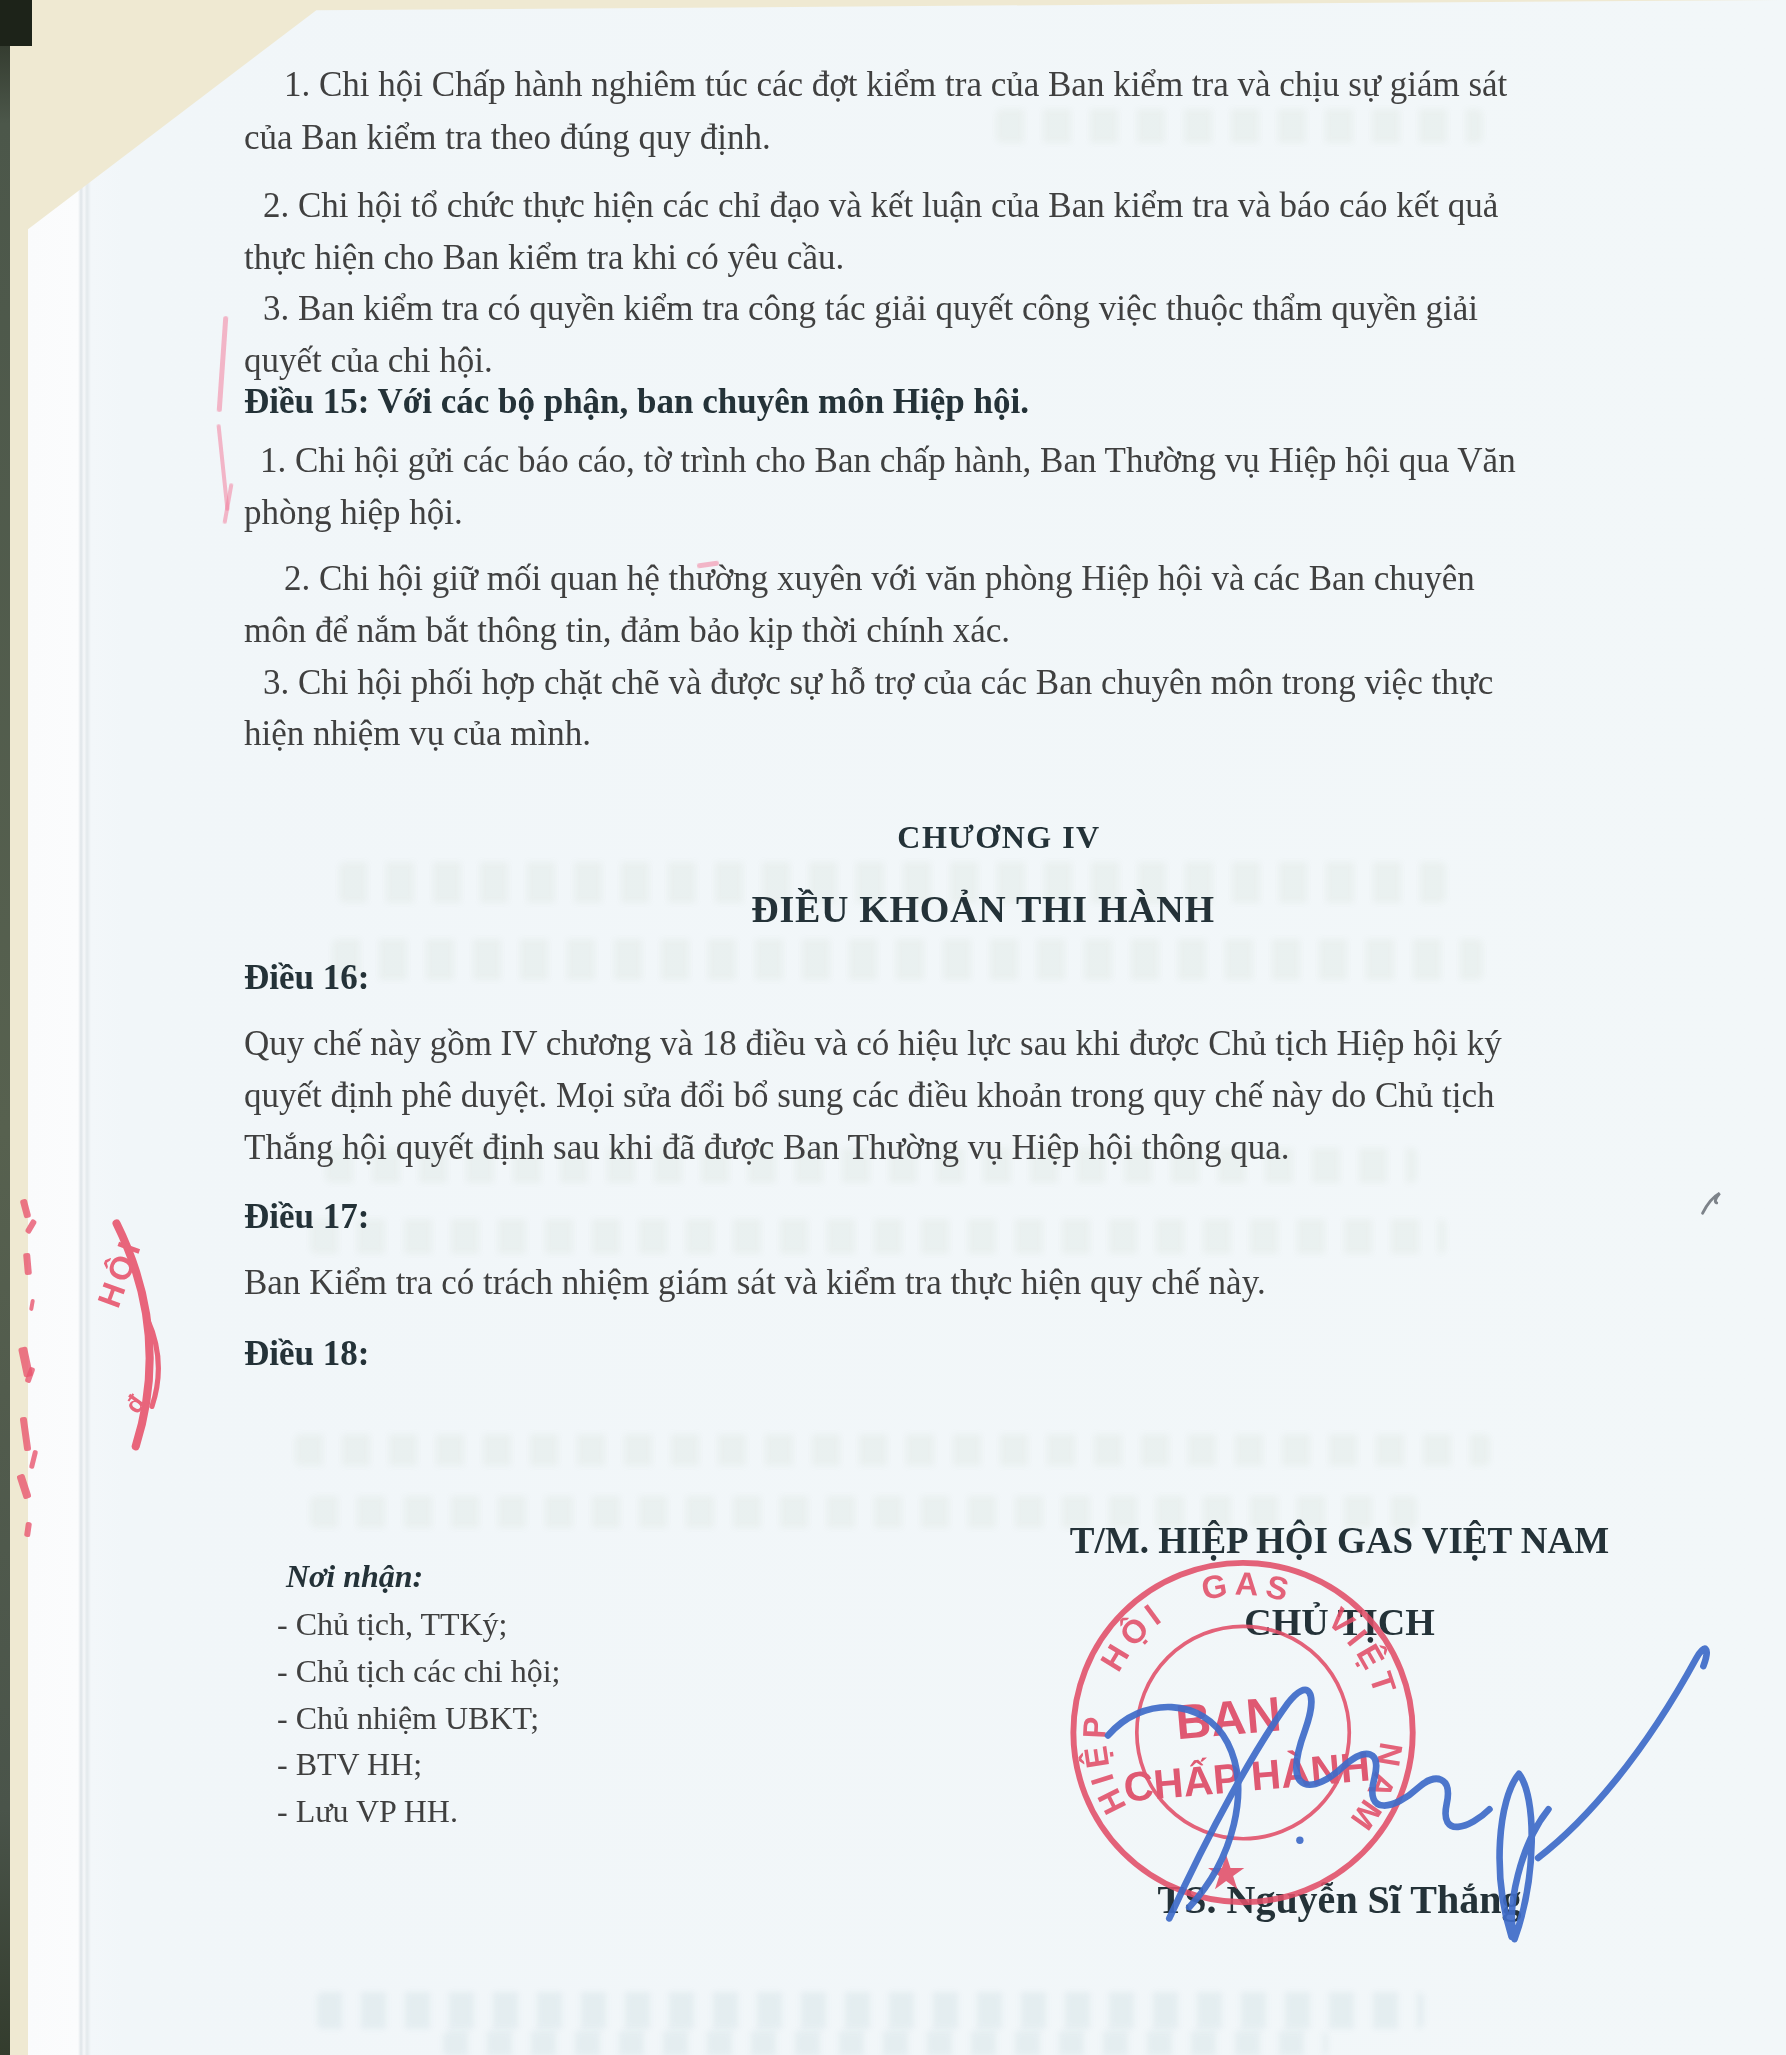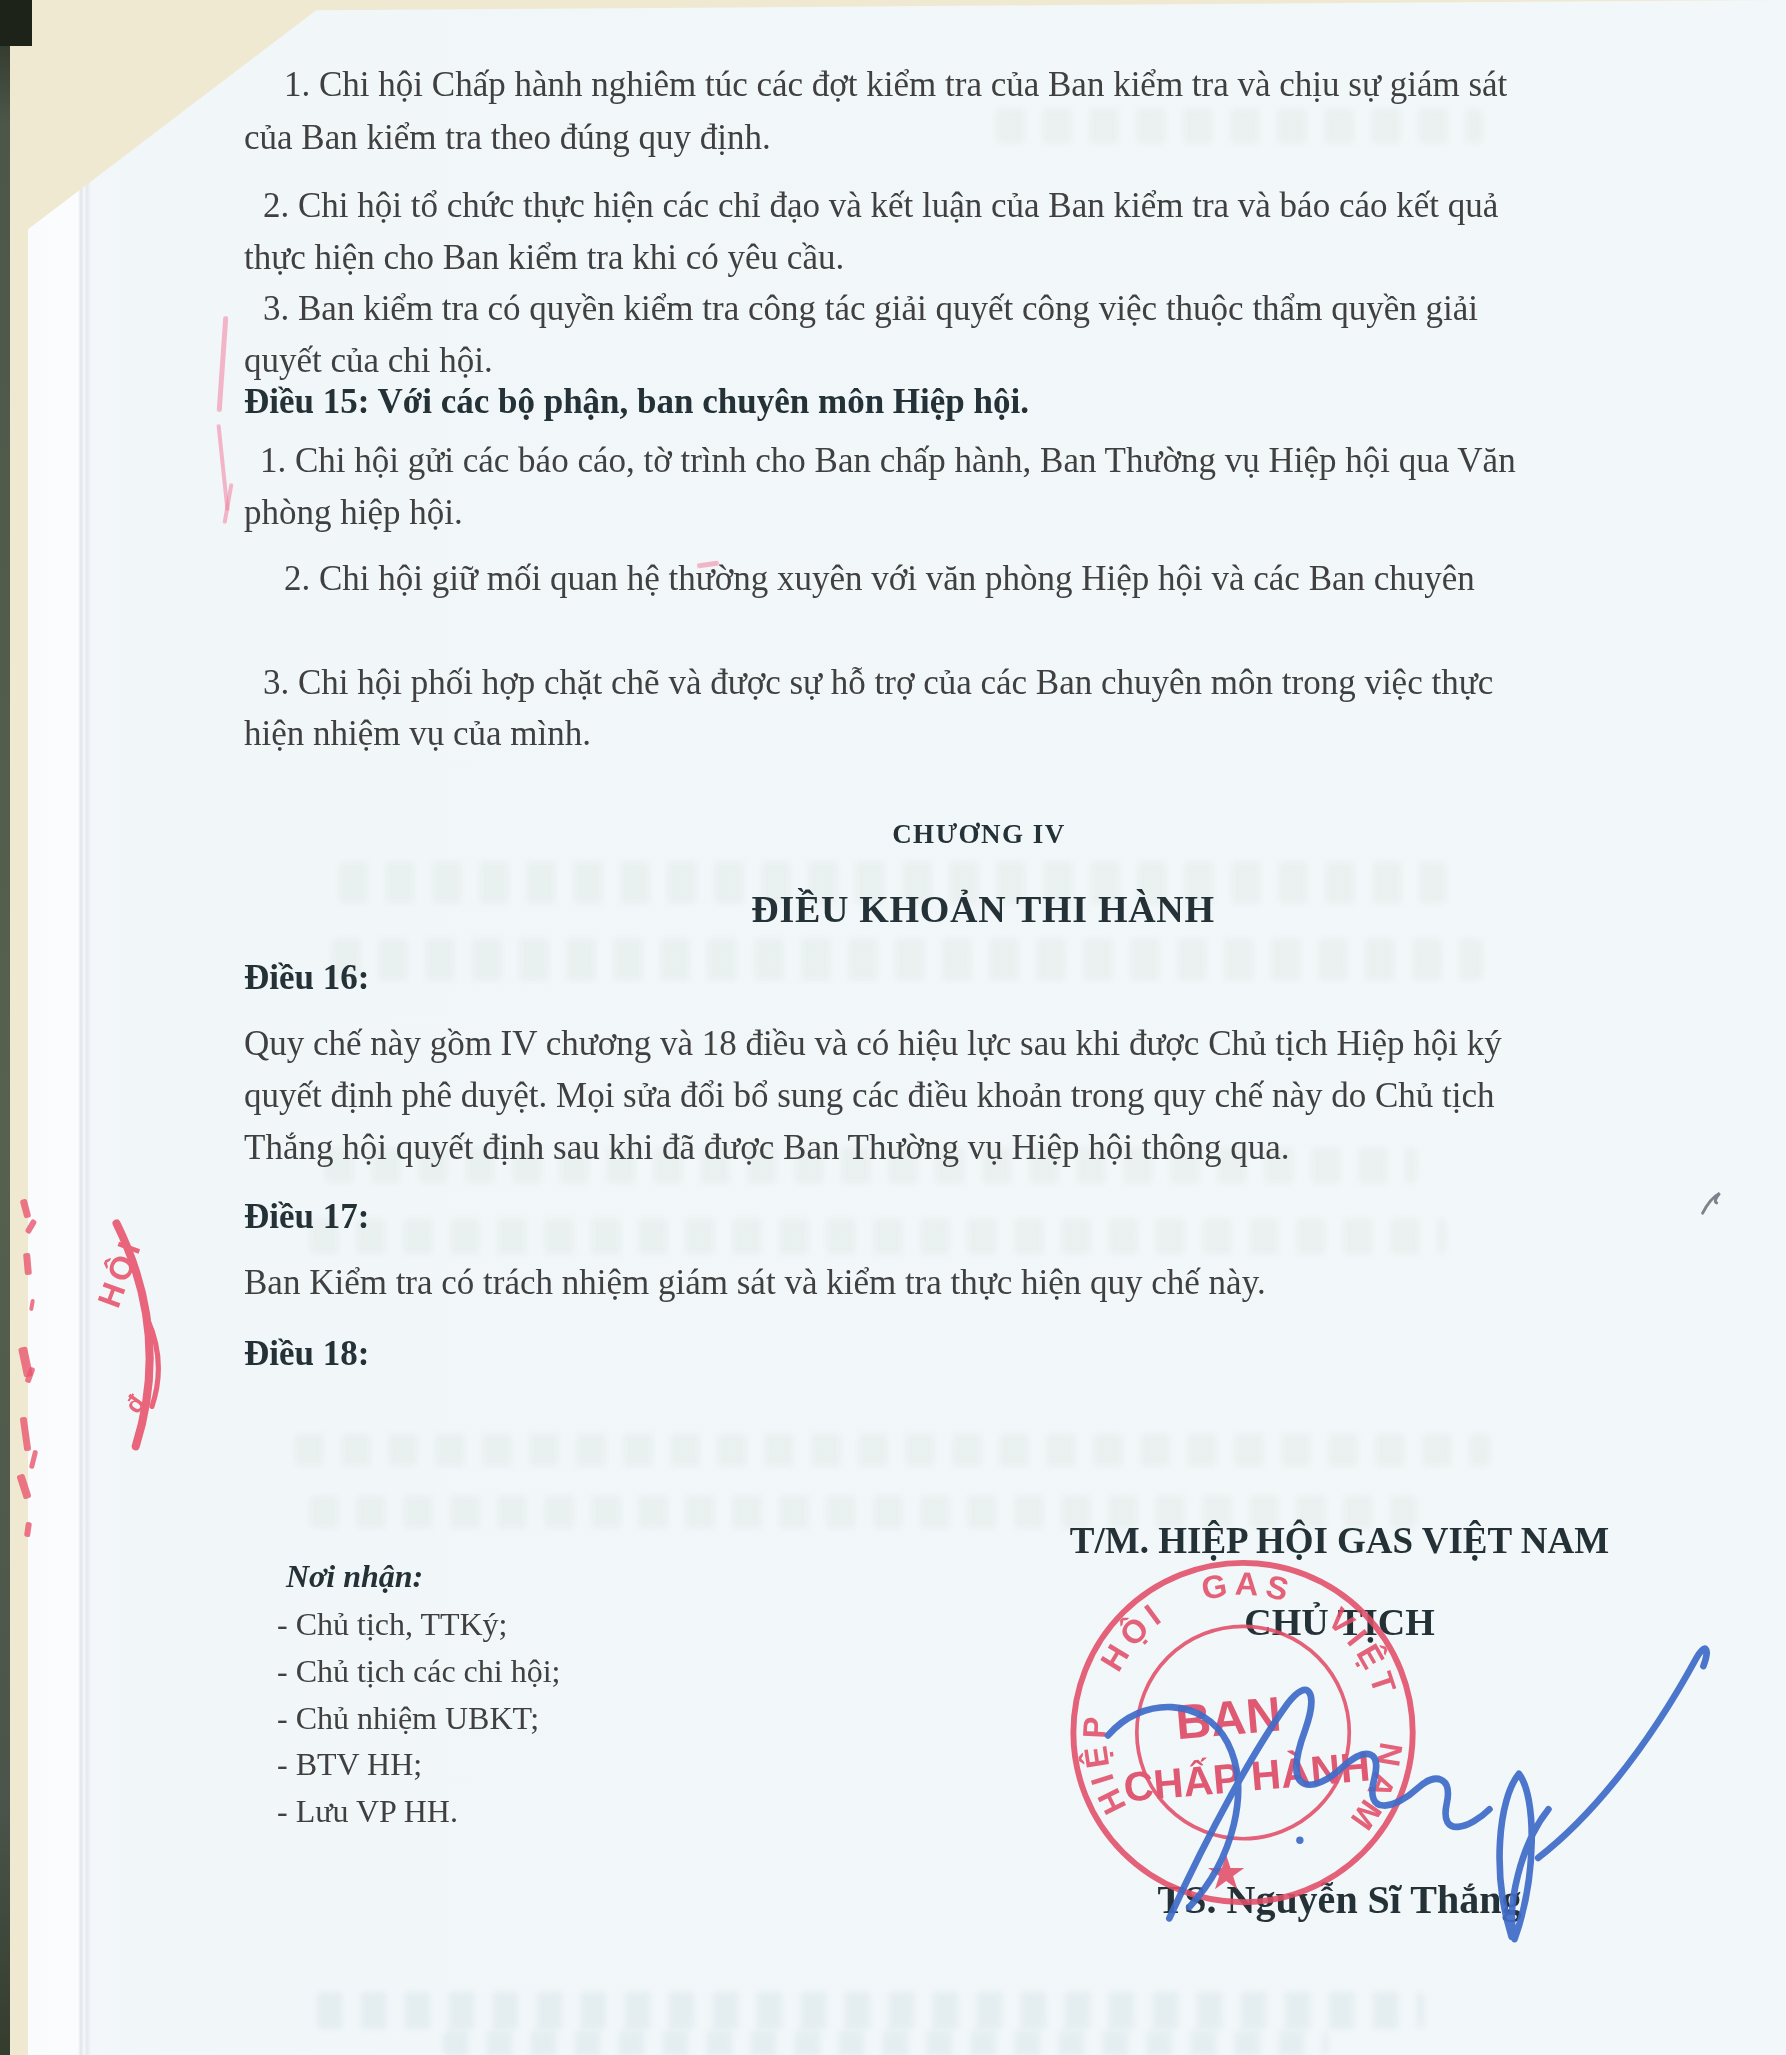--- a/index.html
+++ b/index.html
@@ -66,24 +66,25 @@
   <div class="line" style="left:284px;top:65px">1.  Chi hội Chấp hành nghiêm túc các đợt kiểm tra của Ban kiểm tra và chịu sự giám sát</div>
   <div class="line" style="left:244px;top:118px">của Ban kiểm tra theo đúng quy định.</div>
   <div class="line" style="left:263px;top:186px">2. Chi hội tổ chức thực hiện các chỉ đạo và kết luận của Ban kiểm tra và báo cáo kết quả</div>
   <div class="line" style="left:244px;top:238px">thực hiện cho Ban kiểm tra khi có yêu cầu.</div>
   <div class="line" style="left:263px;top:289px">3. Ban kiểm tra có quyền kiểm tra công tác giải quyết công việc thuộc thẩm quyền giải</div>
   <div class="line" style="left:244px;top:341px">quyết của chi hội.</div>
   <div class="line bold" style="left:244px;top:382px">Điều 15: Với các bộ phận, ban chuyên môn Hiệp hội.</div>
   <div class="line" style="left:260px;top:441px">1. Chi hội gửi các báo cáo, tờ trình cho Ban chấp hành, Ban Thường vụ Hiệp hội qua Văn</div>
   <div class="line" style="left:244px;top:493px">phòng hiệp hội.</div>
   <div class="line" style="left:284px;top:559px">2.  Chi hội giữ mối quan hệ thường xuyên với văn phòng Hiệp hội và các Ban chuyên</div>
+  <div class="line" style="left:244px;top:611px">môn để nắm bắt thông tin, đảm bảo kịp thời chính xác.</div>
   <div class="line" style="left:263px;top:663px">3. Chi hội phối hợp chặt chẽ và được sự hỗ trợ của các Ban chuyên môn trong việc thực</div>
   <div class="line" style="left:244px;top:714px">hiện nhiệm vụ của mình.</div>
 
-  <div class="center-block bold" style="left:269px;top:819px;width:1420px;font-size:27px;letter-spacing:1.5px">CHƯƠNG IV</div>
+  <div class="center-block bold" style="left:289px;top:819px;width:1420px;font-size:32px;letter-spacing:1.5px">CHƯƠNG IV</div>
   <div class="center-block bold" style="left:273px;top:887px;width:1420px;font-size:38px;letter-spacing:0.7px">ĐIỀU KHOẢN THI HÀNH</div>
 
   <div class="line bold" style="left:244px;top:958px">Điều 16:</div>
   <div class="line" style="left:244px;top:1024px">Quy chế này gồm IV chương và 18 điều và có hiệu lực sau khi được Chủ tịch Hiệp hội ký</div>
   <div class="line" style="left:244px;top:1076px">quyết định phê duyệt. Mọi sửa đổi bổ sung các điều khoản trong quy chế này do Chủ tịch</div>
   <div class="line" style="left:244px;top:1128px">Thắng hội quyết định sau khi đã được Ban Thường vụ Hiệp hội thông qua.</div>
   <div class="line bold" style="left:244px;top:1197px">Điều 17:</div>
   <div class="line" style="left:244px;top:1263px">Ban Kiểm tra có trách nhiệm giám sát và kiểm tra thực hiện quy chế này.</div>
   <div class="line bold" style="left:244px;top:1334px">Điều 18:</div>
 

